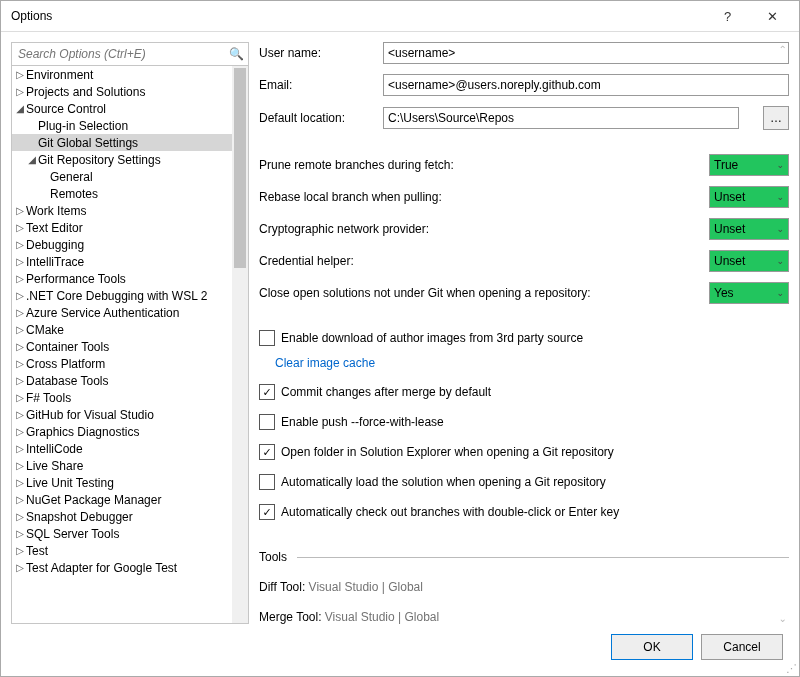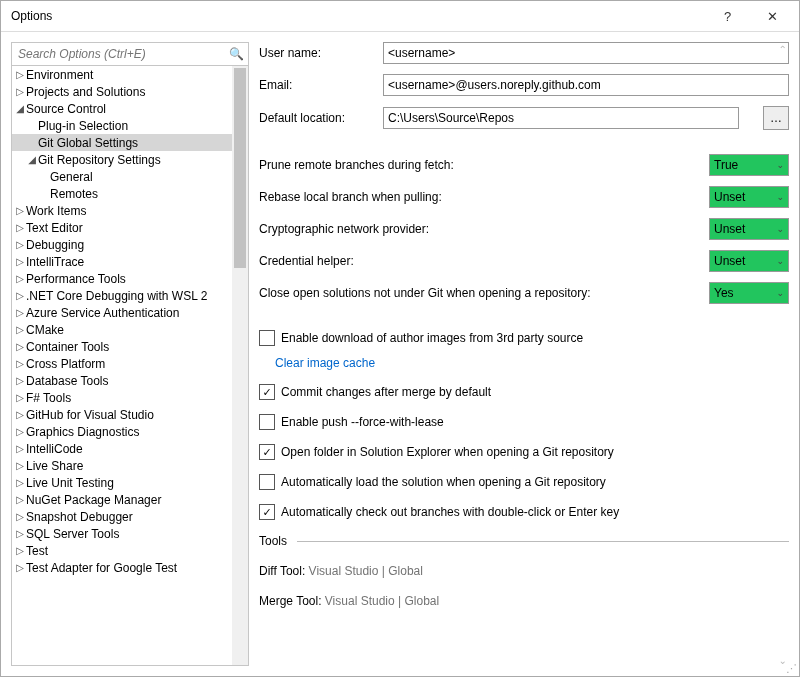--- a/index.html
+++ b/index.html
@@ -183,21 +183,21 @@
     align-items: center;
     justify-content: center;
     font-size: 11px;
     line-height: 1;
   }
   .link { color: #0066cc; }
   .tools-sep {
     display: flex;
     align-items: center;
     gap: 10px;
-    margin-top: 2px;
+    margin-top: 18px;
   }
   .tools-sep .line {
     flex: 1;
     height: 1px;
     background: #bbb;
   }
   .tool-row { margin-top: 6px; }
   .tool-row .dim { color: #737373; }
 
   
@@ -499,16 +499,24 @@
           <div class="tool-row">
             <span>Merge Tool:</span>
             <span class="dim">Visual Studio</span><span class="dim"> | </span><span class="dim">Global</span>
           </div>
 
         </div>
       </div>
 
     </div>
 
+    <div class="footer">
+      <div class="btn2 primary">
+          <span>OK</span>
+        </div>
+      <div class="btn2">
+          <span>Cancel</span>
+        </div>
+    </div>
   </div>
 
   <span class="resizer">⋰</span>
 </div>
 
 </body></html>

